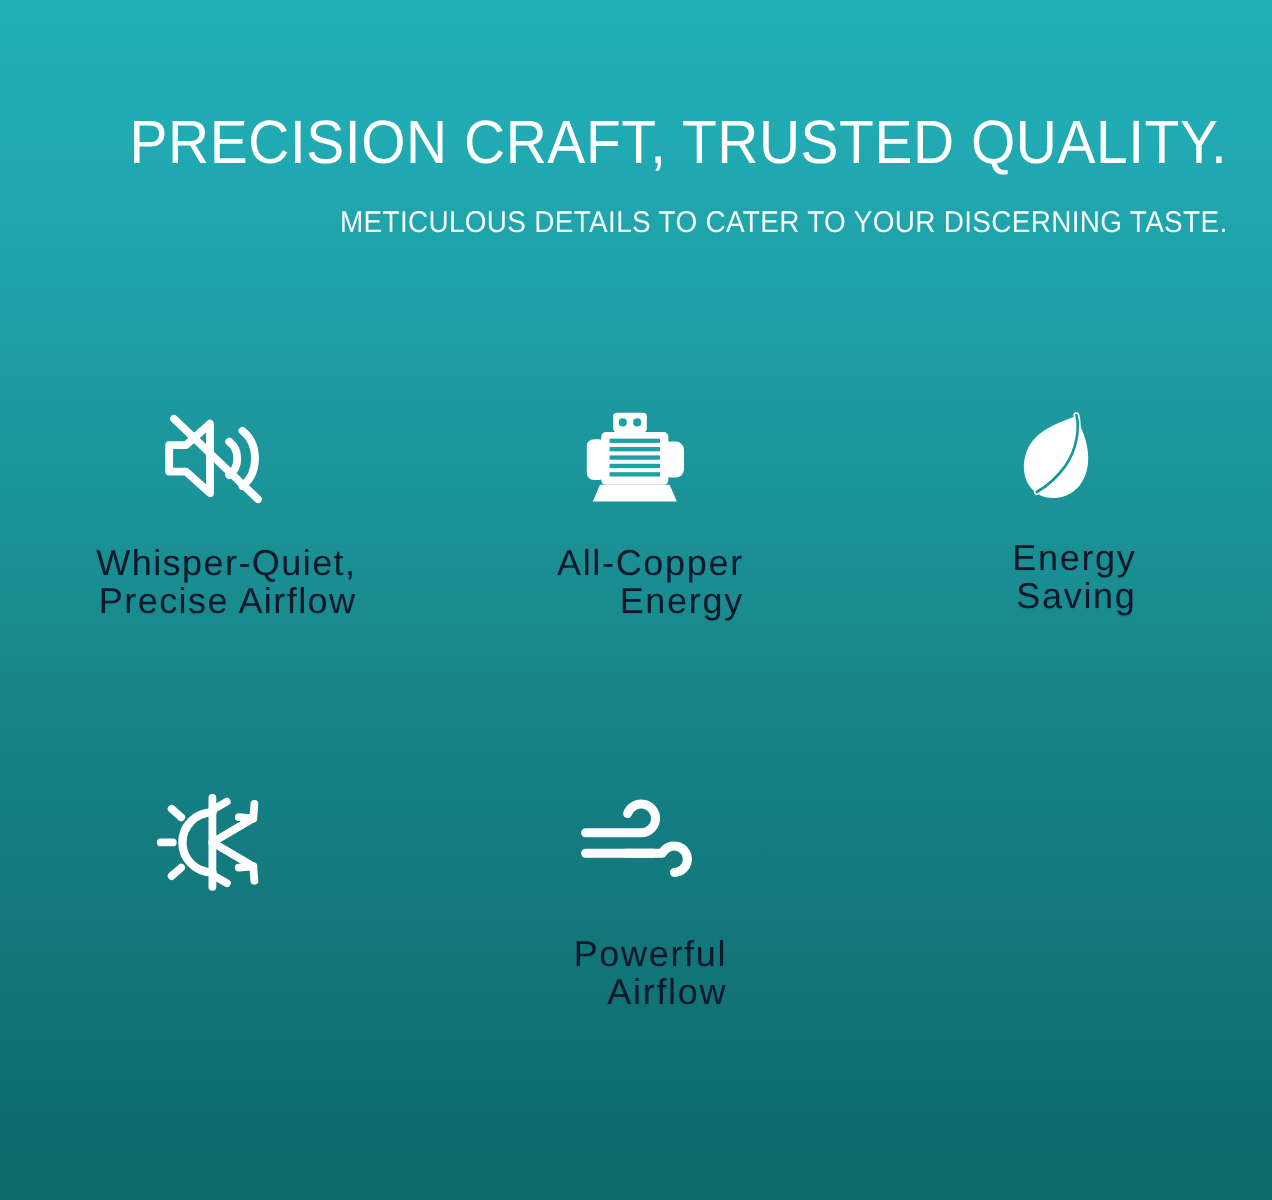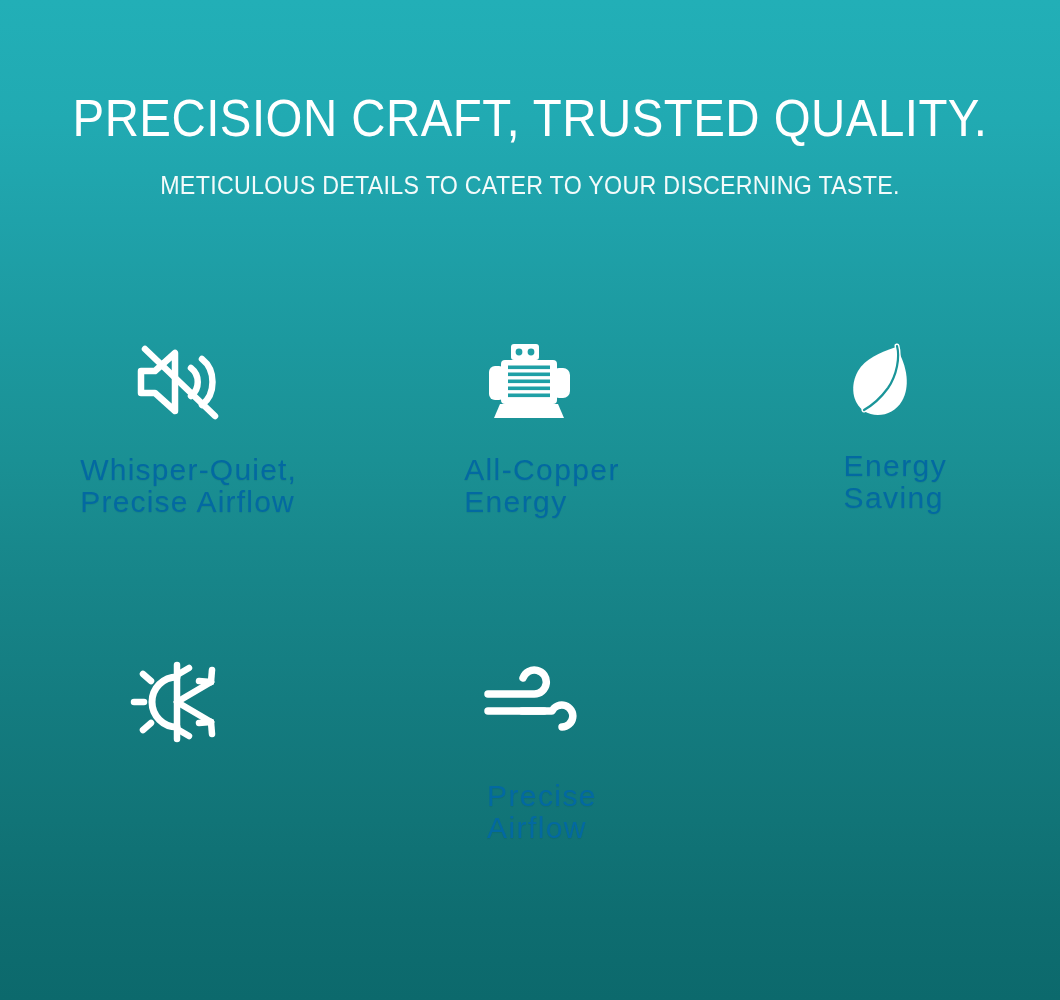--- a/index.html
+++ b/index.html
@@ -32,21 +32,21 @@
     width: 1060px;
     height: 1000px;
   }
 
   
   .header {
     position: absolute;
     top: 92px;
     left: 0;
     width: 1060px;
-    text-align: center;
+    text-align: right;
   }
 
   .headline {
     font-family: "Liberation Sans Narrow", "Liberation Sans", sans-serif;
     font-size: 51px;
     font-weight: 400;
     letter-spacing: 0.5px;
     line-height: 1.05;
     color: #ffffff;
     transform: scaleX(0.93);
@@ -90,27 +90,27 @@
     justify-content: center;
   }
 
   .icon-wrap svg {
     display: block;
     overflow: visible;
   }
 
   .label {
     margin-top: 26px;
-    text-align: left;
+    text-align: right;
     font-family: "Liberation Sans", sans-serif;
     font-size: 30px;
     font-weight: 400;
     letter-spacing: 1.4px;
     line-height: 1.07;
-    color: #0369a1;
+    color: #0f172a;
     white-space: pre-line;
     text-shadow: 0 1px 1px rgba(0,0,0,0.06);
     margin-left: 24px;
   }
 
   
   .cell-1 .label { letter-spacing: 1.2px; }
   .cell-3 .label { margin-top: 22px; }
   .cell-4 .icon-wrap { height: 96px; }
   .cell-6 .icon-wrap { height: 96px; }
@@ -213,18 +213,18 @@
 
           <path d="M6 27 H52 a12 12 0 1 0 -11 -16"></path>
 
           <path d="M6 44 H62"></path>
 
           <path d="M40 44 H70 a11 11 0 1 1 10 16"></path>
 
           <path d="M58 13 a10 10 0 1 1 9 14 H56" opacity="0"></path>
         </svg>
       </div>
-      <div class="label">Precise
+      <div class="label">Powerful
 Airflow</div>
     </div>
 
   </div>
 </div>
 
 </body></html>

